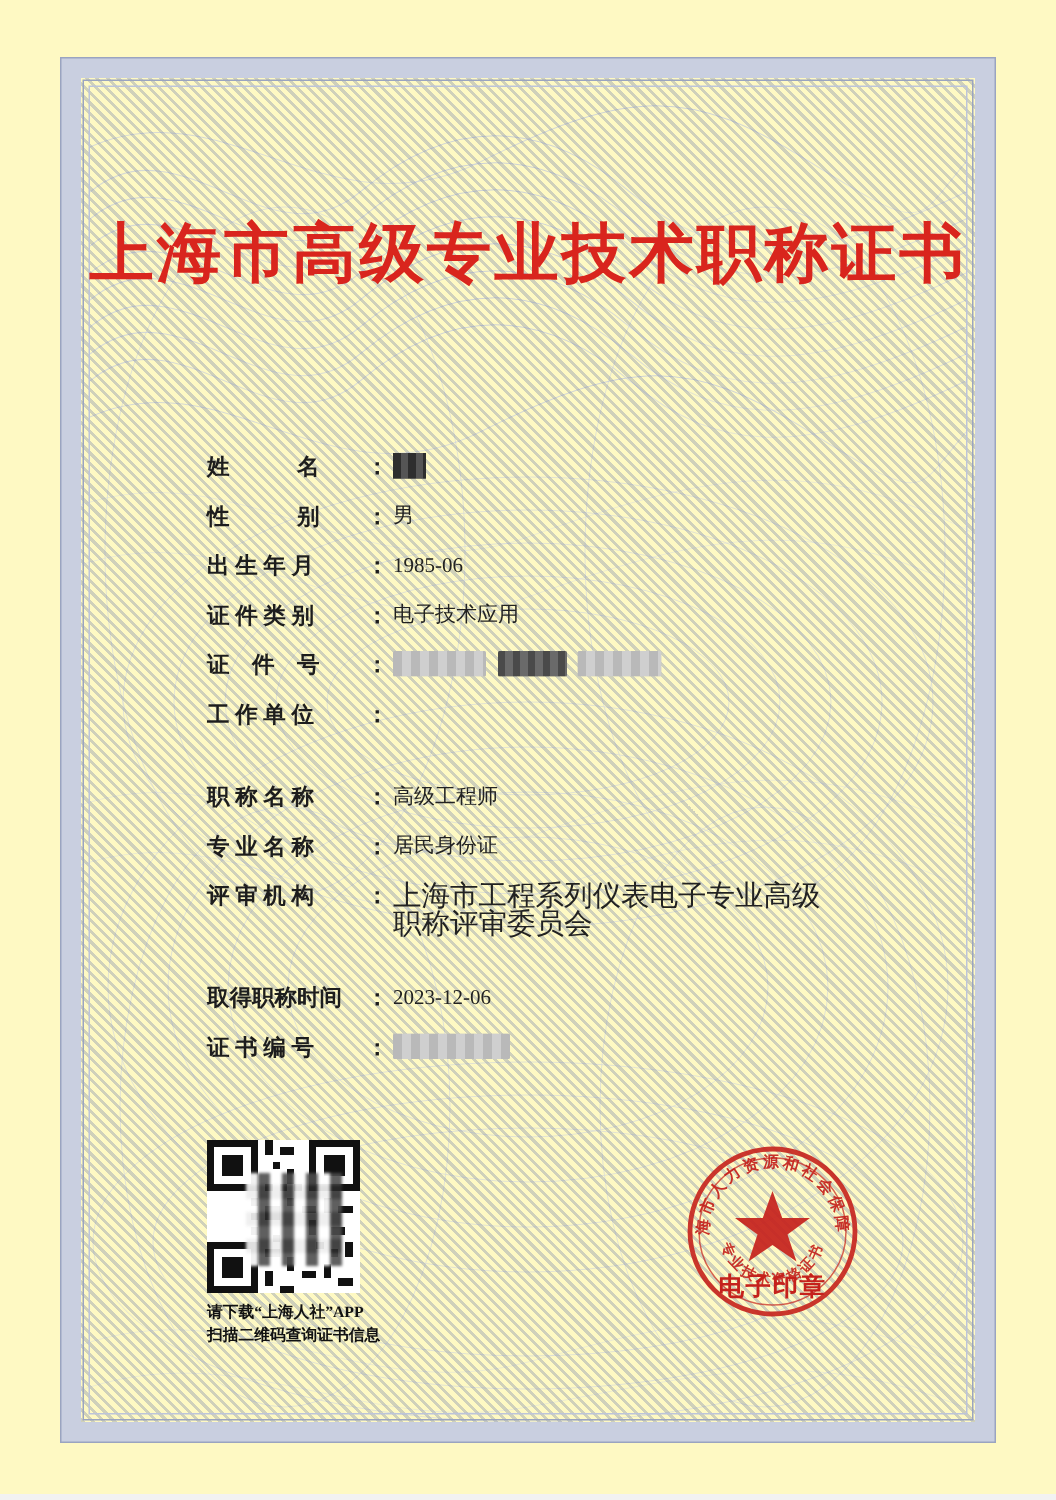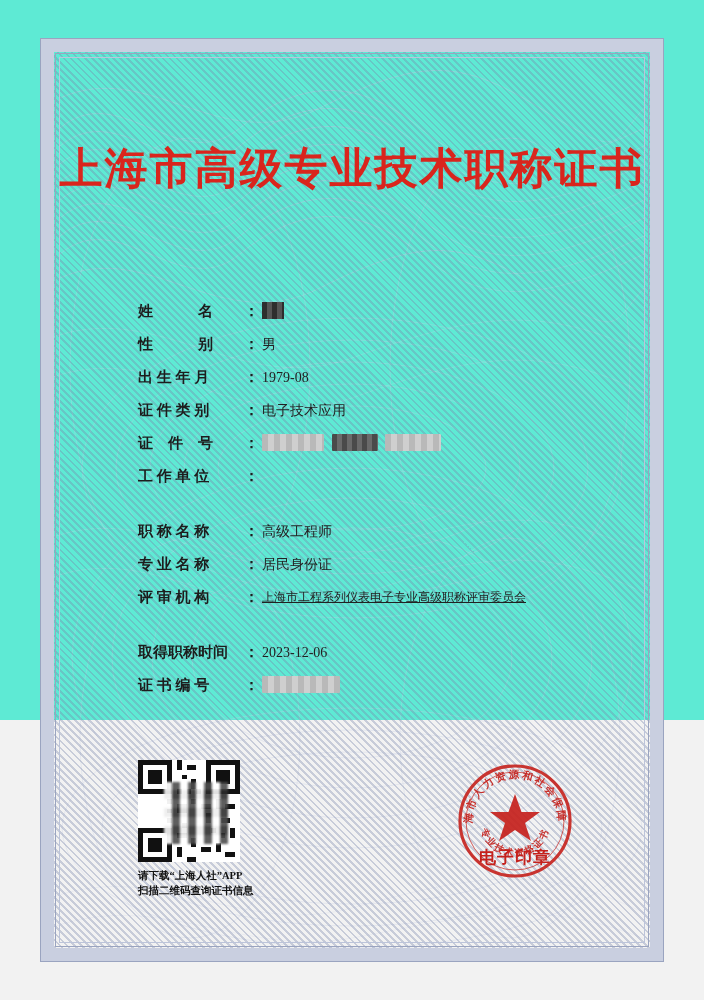--- a/index.html
+++ b/index.html
@@ -13,22 +13,22 @@
     font-family: "Liberation Sans", sans-serif;
     overflow: hidden;
   }
 
   
   #certificate {
     position: absolute;
     left: 0;
     top: 0;
     width: 704px;
-    height: 720px;
-    background: #5eead4;
+    height: 996px;
+    background: #fef9c3;
   }
 
   
   .bg-guilloche {
     position: absolute;
     left: 40px;
     top: 38px;
     width: 624px;
     height: 924px;
     overflow: hidden;
@@ -117,21 +117,21 @@
     width: 104px;
   }
   .field-label .colon { width: 12px; text-align: right; }
   .field-value {
     font-size: 14px;
     color: #222;
     padding-left: 6px;
     line-height: 19px;
     font-family: "Liberation Serif", serif;
   }
-  .field-value.small { font-size: 12px; text-decoration: underline; }
+  .field-value.small { font-size: 19px; }
 
   .gap-row { height: 22px; }
 
   
   .redact {
     display: inline-block;
     height: 15px;
     vertical-align: -2px;
     border-radius: 1px;
     background:
@@ -293,21 +293,21 @@
       <div class="field-value">男</div>
     </div>
 
     <div class="field-row">
       <div class="field-label">
         <span class="lab-text">
             <span>出 生 年 月</span>
           </span>
         <span class="colon">：</span>
       </div>
-      <div class="field-value">1979-08</div>
+      <div class="field-value">1985-06</div>
     </div>
 
     <div class="field-row">
       <div class="field-label">
         <span class="lab-text">
             <span>证 件 类 别</span>
           </span>
         <span class="colon">：</span>
       </div>
       <div class="field-value">电子技术应用</div>

